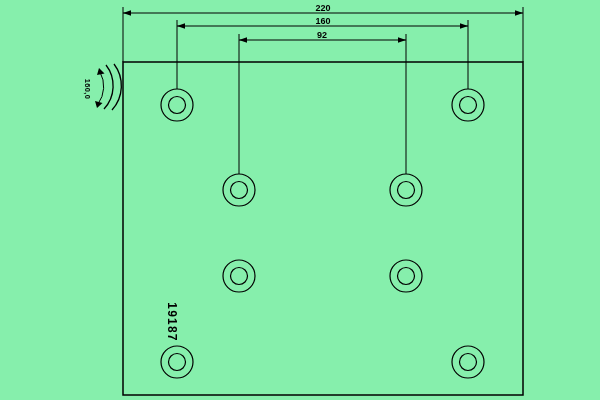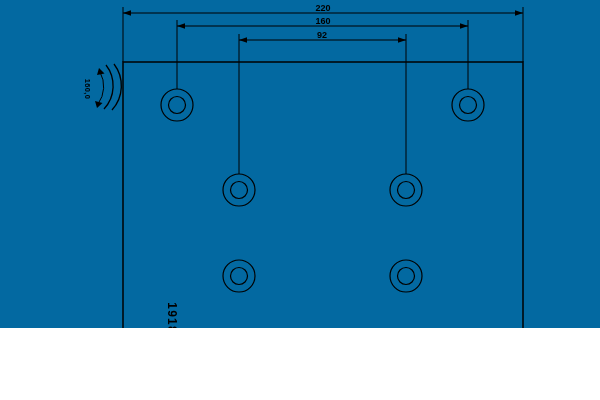--- a/index.html
+++ b/index.html
@@ -1,22 +1,22 @@
 <!DOCTYPE html>
 <html><head>
 <meta charset="utf-8">
 <style>
   html, body {
     margin: 0; padding: 0;
     background: #ffffff;
   }
   .canvas {
     position: relative;
-    width: 600px; height: 328px;
-    background: #0369a1;
+    width: 600px; height: 400px;
+    background: #86efac;
     overflow: hidden;
     font-family: "Liberation Sans", sans-serif;
   }
   svg { display: block; }
   text {
     font-family: "Liberation Sans", "DejaVu Sans", sans-serif;
     fill: #000000;
   }
   .dim-text { font-size: 9px; font-weight: 700; }
   .radius-text { font-size: 7.5px; font-weight: 700; letter-spacing: 0.3px; }

